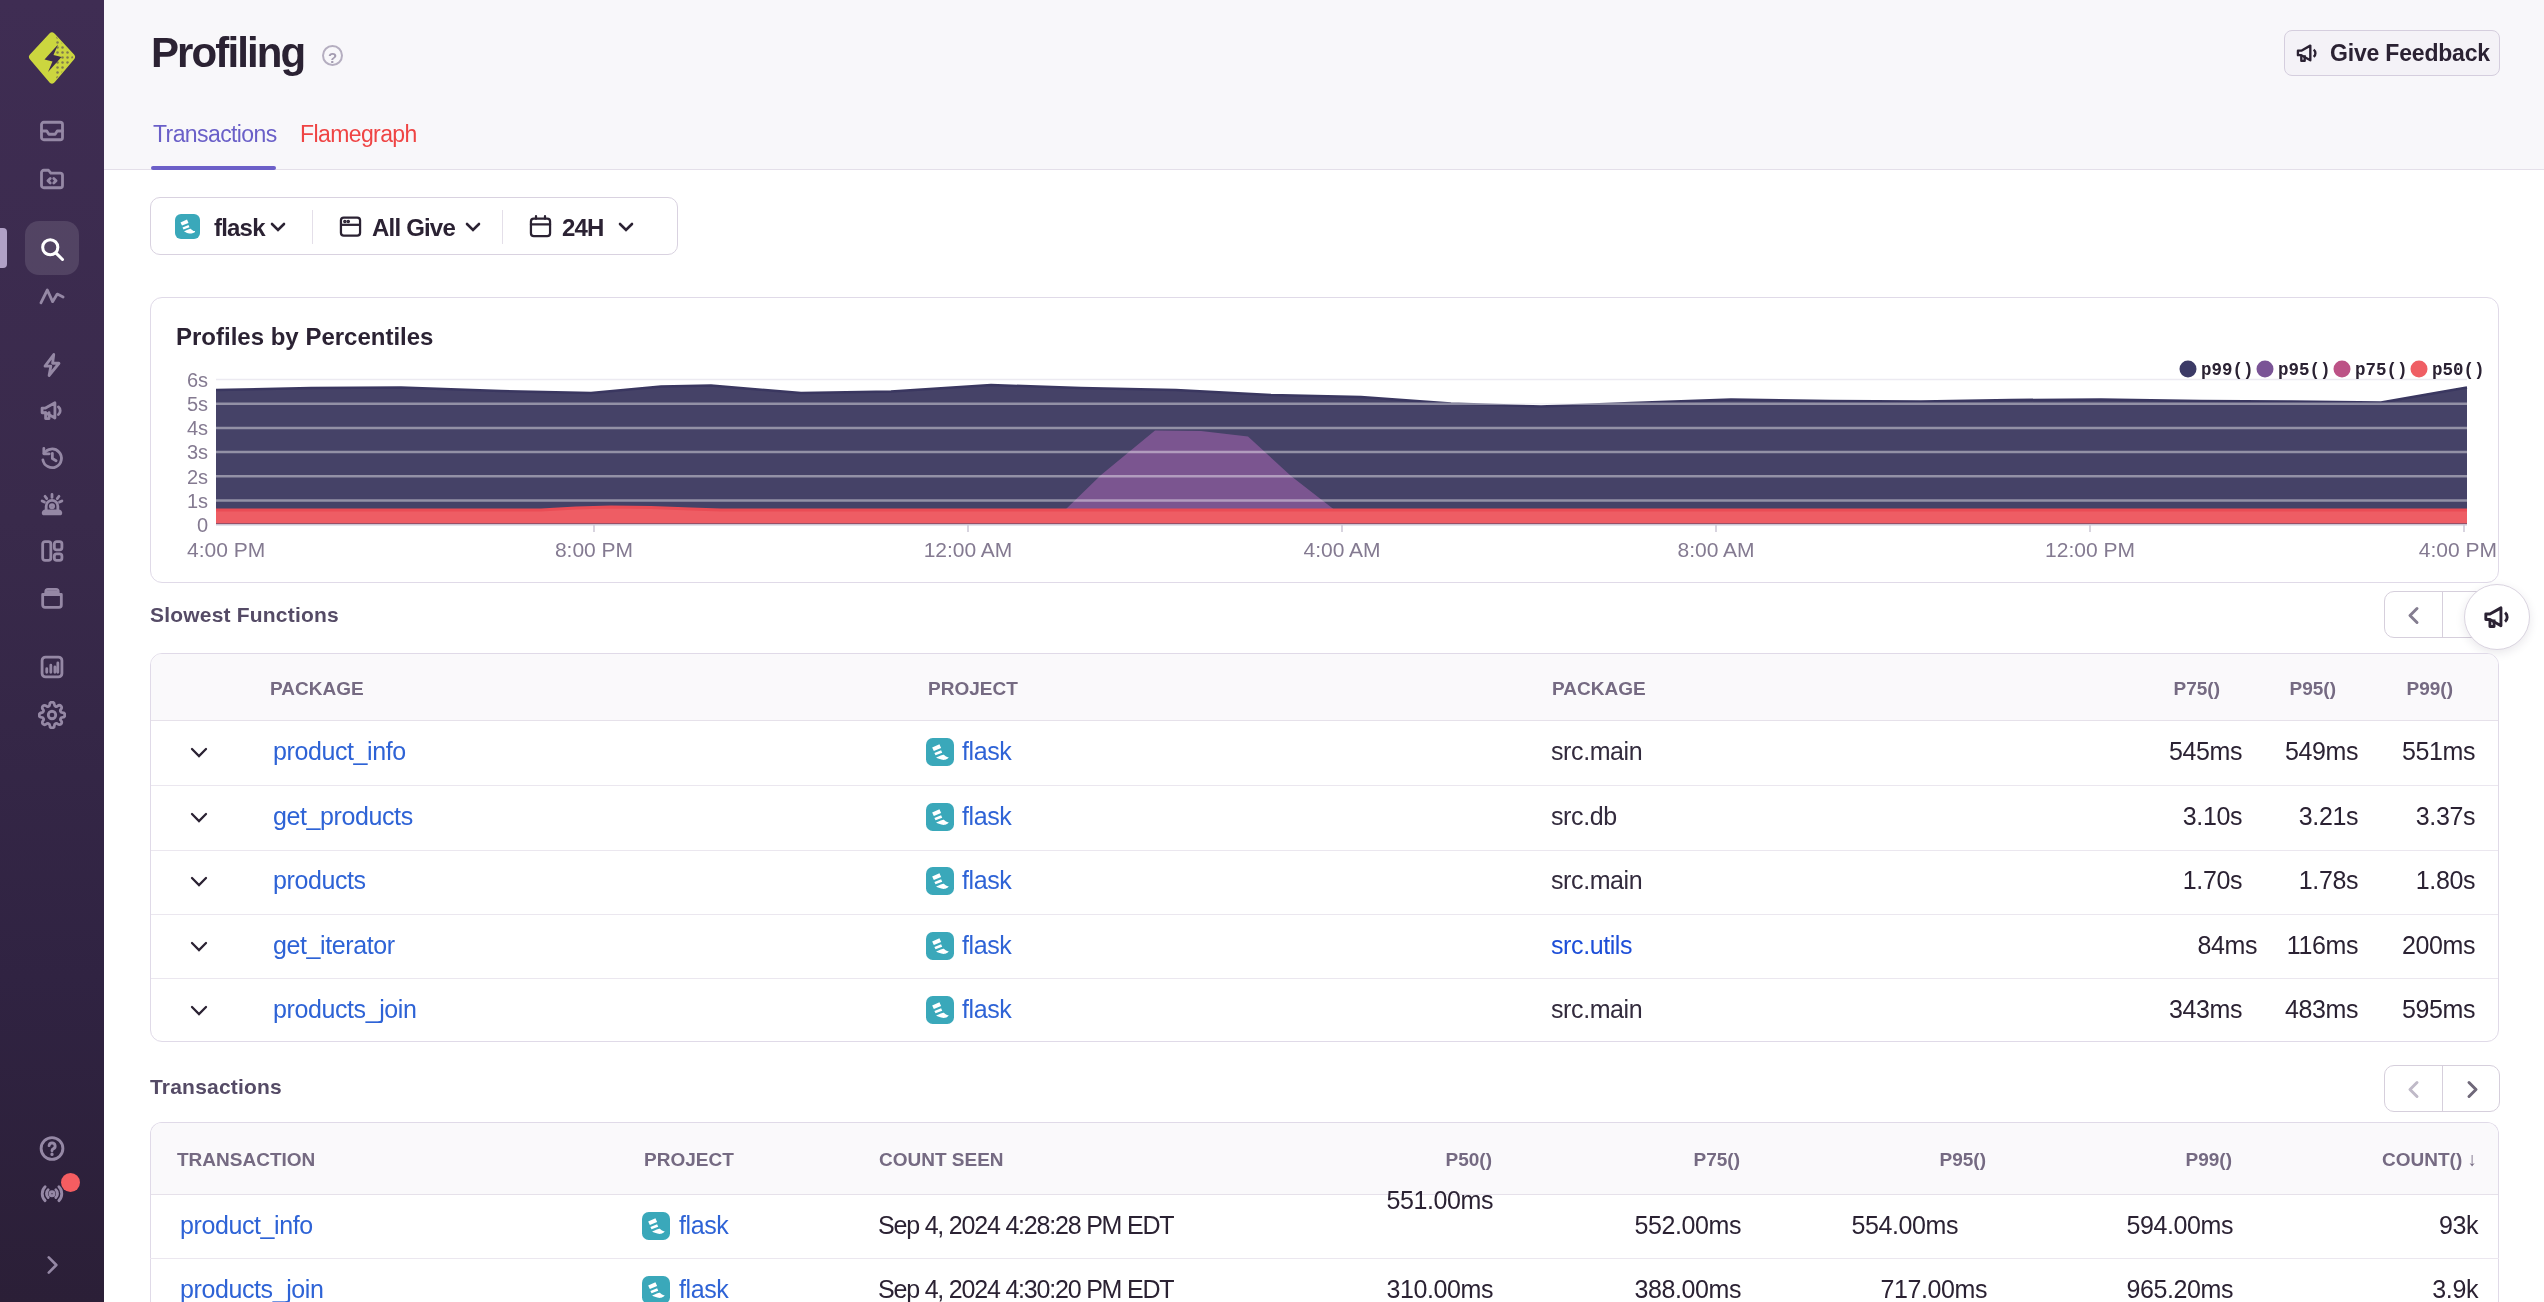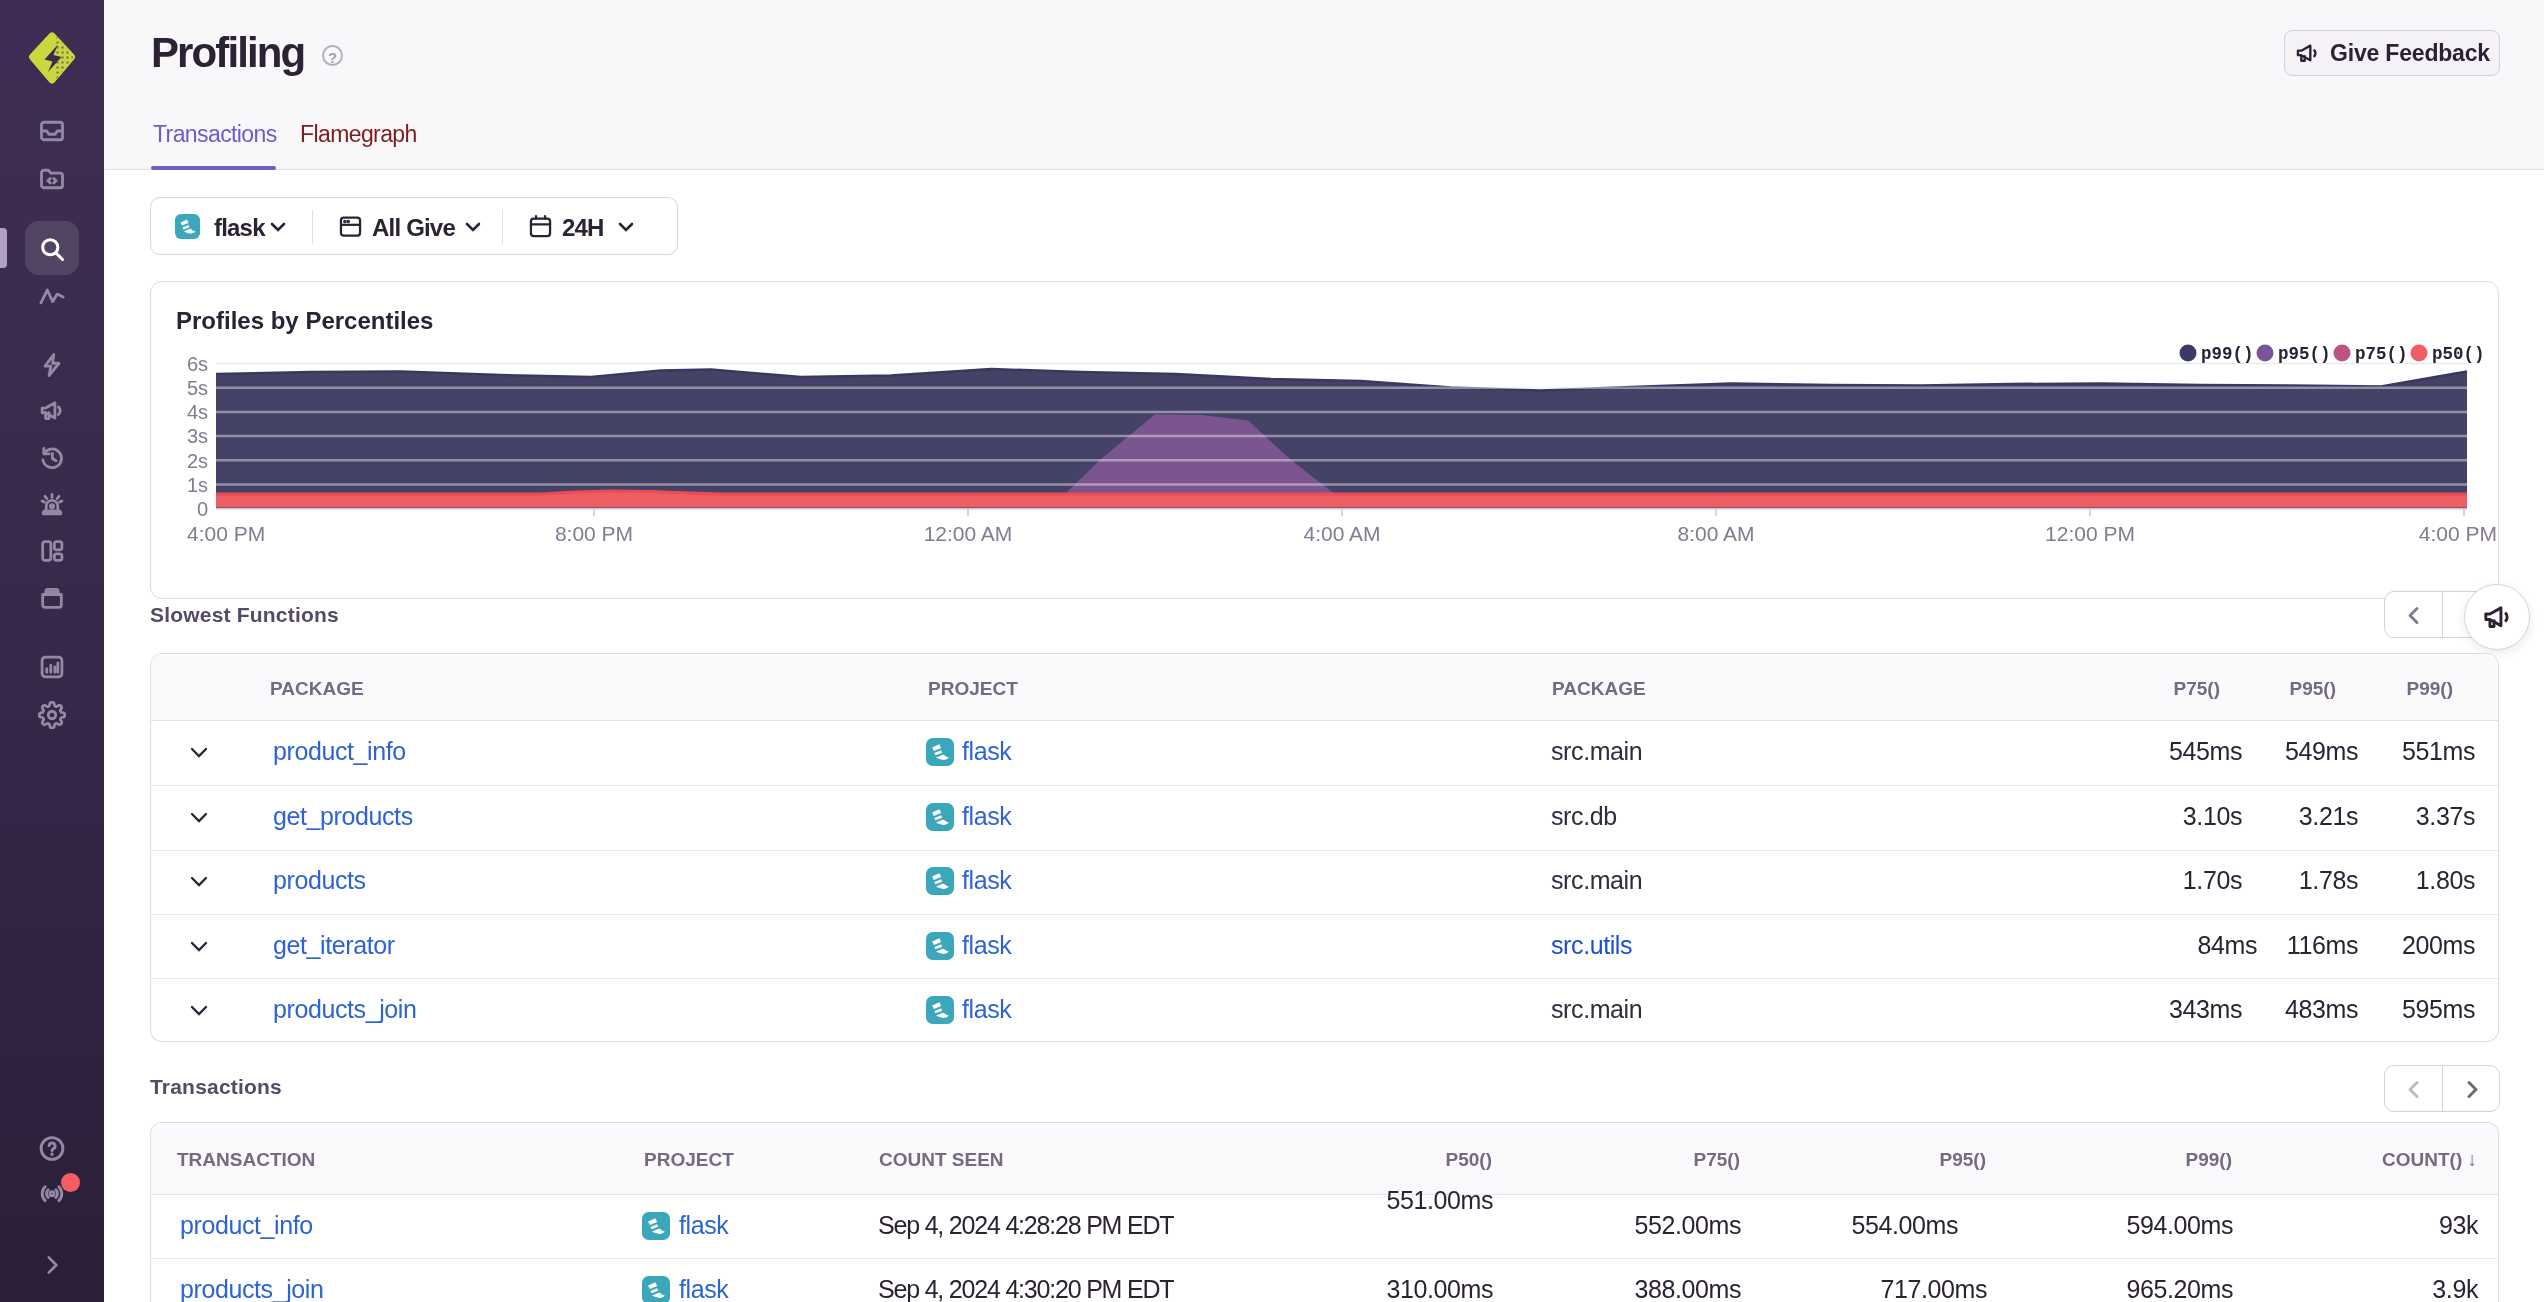--- a/index.html
+++ b/index.html
@@ -15,34 +15,34 @@
   #searchind { position:absolute; left:0; top:228px; width:7px; height:40px; border-radius:0 4px 4px 0; background:#b0a0c6; }
 
   
   #header { position:absolute; left:104px; top:0; width:2440px; height:170px; background:#f8f7fa; border-bottom:1px solid #e4dfe9; }
   #title { position:absolute; left:151px; top:29px; font-size:42px; font-weight:bold; color:#2b2233; letter-spacing:-1.9px; }
   #helpc { position:absolute; left:322px; top:45px; width:21px; height:21px; border-radius:50%; border:2px solid #b5aec0; color:#a49cb1; font-size:15px; font-weight:bold; text-align:center; line-height:21px; }
   #feedbackbtn { position:absolute; left:2284px; top:30px; width:216px; height:46px; border-radius:8px; background:#f4f2f7; border:1px solid #d5cede; color:#2b2233; font-size:23px; font-weight:bold; letter-spacing:-0.2px; display:flex; align-items:center; justify-content:center; white-space:nowrap; }
   #feedbackbtn svg { margin-right:9px; flex:none; }
   .tab { position:absolute; top:121px; font-size:23px; letter-spacing:-0.6px; }
   #tab1 { left:153px; color:#6a5fc8; }
-  #tab2 { left:300px; color:#7f1d1d; }
+  #tab2 { left:300px; color:#ef4444; }
   #tabline { position:absolute; left:151px; top:166px; width:125px; height:4px; border-radius:2px; background:#6c5fc8; }
 
   
   .inputbar { position:absolute; top:197px; height:58px; background:#fff; border:1px solid #d9d2e0; border-radius:10px; }
   #filterbar { left:150px; width:528px; }
   .fsep { position:absolute; top:12px; width:1px; height:34px; background:#e4dfe9; }
   .ftext { position:absolute; top:16px; font-size:24px; font-weight:bold; color:#2b2233; letter-spacing:-0.8px; }
   #searchbar { left:695px; width:1804px; }
   #searchph { position:absolute; left:47px; top:15px; font-size:24px; color:#8a7f99; letter-spacing:-0.5px; }
 
   
   .card { position:absolute; left:150px; width:2349px; background:#fff; border:1px solid #e0dae8; border-radius:12px; }
-  #chartcard { top:281px; height:318px; }
+  #chartcard { top:297px; height:286px; }
   #charttitle { position:absolute; left:25px; top:25px; font-size:24px; font-weight:bold; color:#2b2233; letter-spacing:0; }
   .h2 { position:absolute; left:150px; font-size:21px; font-weight:bold; color:#554b66; letter-spacing:0.2px; }
   .pagegrp { position:absolute; width:116px; height:47px; background:#fff; border:1px solid #d6cfdc; border-radius:10px; }
   .pagegrp .mid { position:absolute; left:57px; top:0; width:1px; height:45px; background:#d6cfdc; }
 
   
   .thead { position:absolute; left:0; top:0; width:100%; background:#faf9fb; border-bottom:1px solid #e6e1ea; border-radius:11px 11px 0 0; }
   .th { position:absolute; font-size:19px; font-weight:bold; color:#756a82; letter-spacing:0; }
   .rowline { position:absolute; left:0; width:100%; height:1px; background:#ebe7ef; }
   .cell.blue, .blue { color:#2e63d6 !important; }

